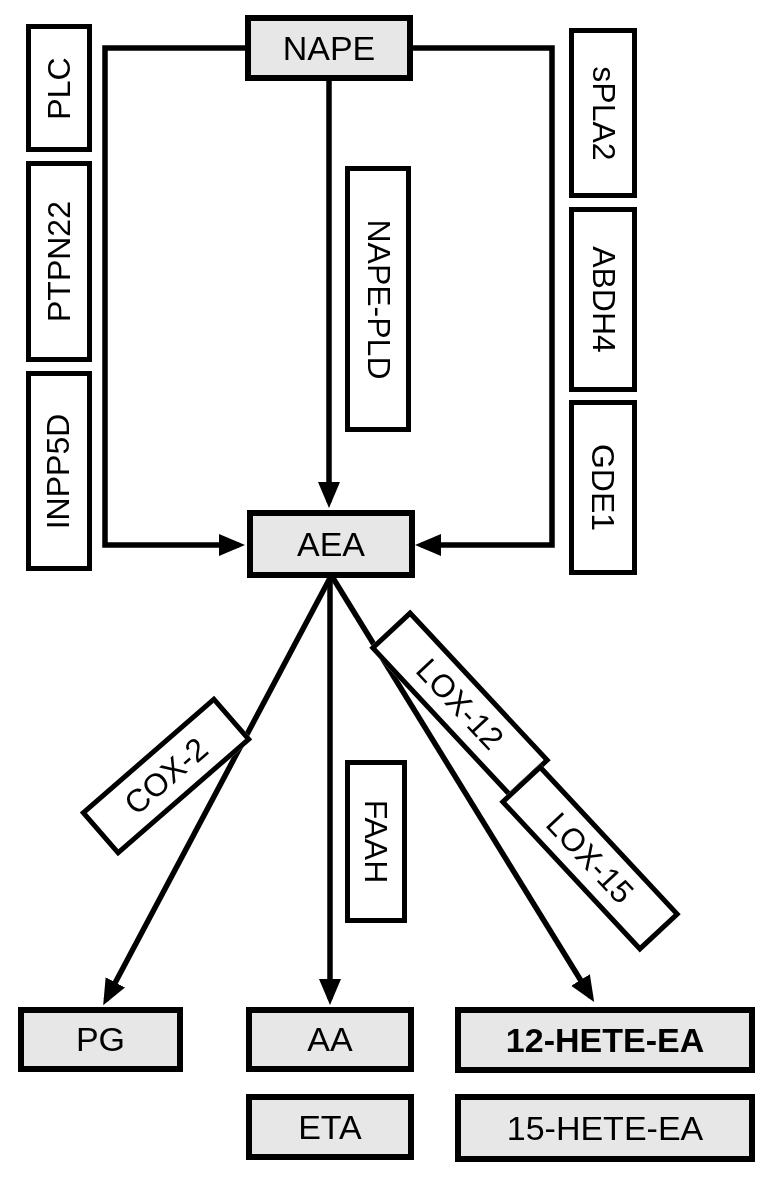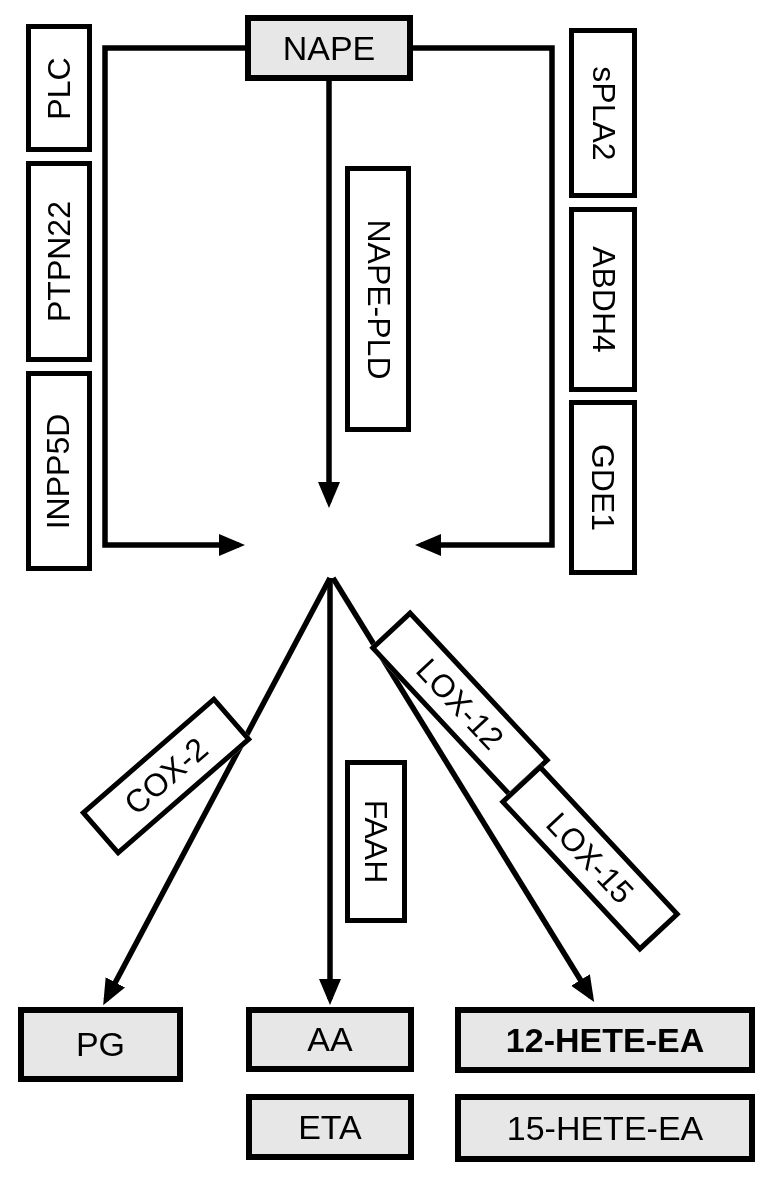--- a/index.html
+++ b/index.html
@@ -58,22 +58,25 @@
       <path d="M 330 578 V 999" marker-end="url(#ah)"></path>
 
       <path d="M 333 578 L 591 997" marker-end="url(#ah)"></path>
     </g>
   </svg>
 
   <div class="node metab" style="left:245px;top:15px;width:168px;height:66px;">
     <span>NAPE</span>
   </div>
 
+  <div class="node metab" style="left:247px;top:510px;width:168px;height:68px;">
+    <span>AEA</span>
+  </div>
 
-  <div class="node metab" style="left:18px;top:1007px;width:165px;height:75px;">
+  <div class="node metab" style="left:18px;top:1007px;width:165px;height:65px;">
     <span>PG</span>
   </div>
 
 
   <div class="node metab" style="left:246px;top:1007px;width:168px;height:65px;">
     <span>AA</span>
   </div>
 
   <div class="node metab" style="left:246px;top:1094px;width:168px;height:66px;">
     <span>ETA</span>

